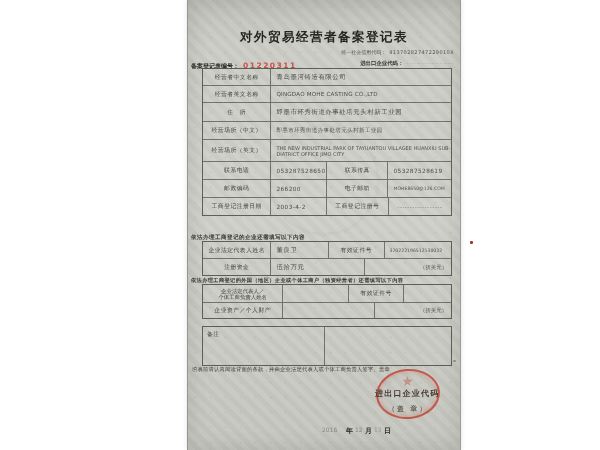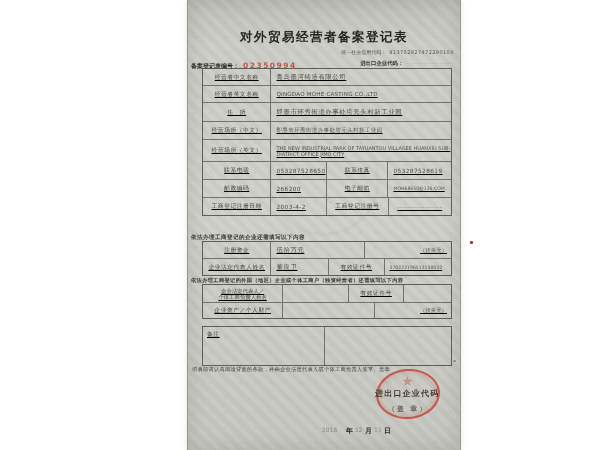--- a/index.html
+++ b/index.html
@@ -21,21 +21,21 @@
   .codes{position:absolute;right:6px;top:45px;text-align:right;line-height:7px;}
   .code-line{white-space:nowrap;}
   .code-label{font-size:5px;color:#5a4f47;}
   .code-label.b{font-weight:bold;color:#38342e;font-size:5.4px;}
   .code-value{font-size:5px;color:#5a544e;letter-spacing:0.4px;margin-left:3px;}
   .code-dash{font-size:5px;color:#8b8b84;letter-spacing:1px;margin-left:3px;}
   .regno{position:absolute;left:3px;top:53px;white-space:nowrap;}
   .regno-label{font-size:6px;font-weight:bold;color:#2c2a25;}
   .regno-value{font-size:7.5px;font-weight:bold;color:#c94f42;letter-spacing:1.5px;margin-left:4px;}
   .tbl{position:absolute;left:14px;width:250px;border:1px solid rgba(75,75,66,0.85);
-    box-sizing:border-box;display:flex;flex-direction:column;text-decoration:underline;}
+    box-sizing:border-box;display:flex;flex-direction:column;}
   .tr{display:flex;border-top:1px solid rgba(75,75,66,0.7);}
   .tr:first-child{border-top:none;}
   .td{box-sizing:border-box;border-left:1px solid rgba(75,75,66,0.7);
     display:flex;align-items:center;justify-content:center;overflow:hidden;}
   .td:first-child{border-left:none;}
   .lab{font-size:5.8px;color:#43423c;letter-spacing:0.5px;text-align:center;}
   .lab2line{flex-direction:column;line-height:6px;justify-content:center;}
   .lab2line .l1{font-size:5.4px;color:#43423c;}
   .lab2line .l2{font-size:4.2px;color:#54534c;}
   .val{justify-content:flex-start;padding-left:5px;text-align:left;}
@@ -83,21 +83,21 @@
     <div class="codes">
       <div class="code-line">
         <span class="code-label">统一社会信用代码：</span><span class="code-value">91370282747229010X</span>
       </div>
       <div class="code-line">
         <span class="code-label b">进出口企业代码：</span><span class="code-dash">-----------------</span>
       </div>
     </div>
 
     <div class="regno">
-      <span class="regno-label">备案登记表编号：</span><span class="regno-value">02350994</span>
+      <span class="regno-label">备案登记表编号：</span><span class="regno-value">01220311</span>
     </div>
 
     <div class="tbl" style="top:68px;">
       <div class="tr" style="height:16px;">
         <div class="td lab" style="width:68px;">经营者中文名称</div>
         <div class="td val cn" style="width:182px;">青岛墨河铸造有限公司</div>
       </div>
       <div class="tr" style="height:16px;">
         <div class="td lab" style="width:68px;">经营者英文名称</div>
         <div class="td val en" style="width:182px;">QINGDAO MOHE CASTING CO.,LTD</div>
@@ -131,29 +131,29 @@
         <div class="td val num" style="width:56px;">2003-4-2</div>
         <div class="td lab" style="width:62px;">工商登记注册号</div>
         <div class="td dash ctr" style="width:64px;">------------------</div>
       </div>
     </div>
 
     <div class="sec" style="top:234px;">依法办理工商登记的企业还需填写以下内容</div>
 
     <div class="tbl" style="top:241px;">
       <div class="tr" style="height:16px;">
-        <div class="td lab" style="width:68px;">注册资金</div>
-        <div class="td val cn" style="width:94px;">伍拾万元</div>
-        <div class="td noteR" style="width:88px;">（折美元）</div>
-      </div>
-      <div class="tr" style="height:16px;">
         <div class="td lab" style="width:68px;">企业法定代表人姓名</div>
         <div class="td val cn" style="width:58px;">董良卫</div>
         <div class="td lab" style="width:56px;">有效证件号</div>
         <div class="td val tiny" style="width:68px;">370222196512130032</div>
+      </div>
+      <div class="tr" style="height:16px;">
+        <div class="td lab" style="width:68px;">注册资金</div>
+        <div class="td val cn" style="width:94px;">伍拾万元</div>
+        <div class="td noteR" style="width:88px;">（折美元）</div>
       </div>
     </div>
 
     <div class="sec" style="top:277px;font-size:5.2px;">依法办理工商登记的外国（地区）企业或个体工商户（独资经营者）还需填写以下内容</div>
 
     <div class="tbl" style="top:284px;">
       <div class="tr" style="height:17px;">
         <div class="td lab2line" style="width:80px;">
           <span class="l1">企业法定代表人／</span>
           <span class="l1">个体工商负责人姓名</span>

